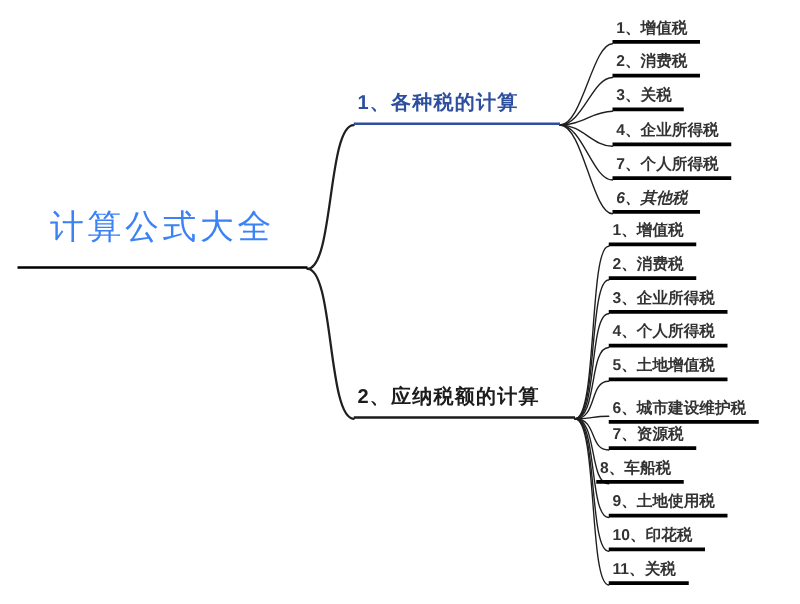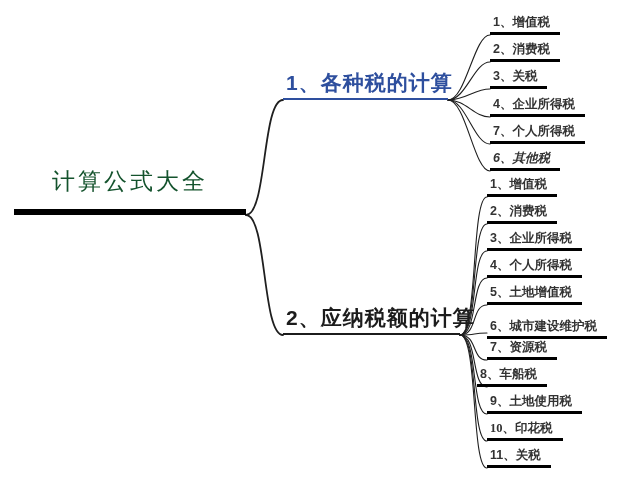--- a/index.html
+++ b/index.html
@@ -10,30 +10,30 @@
     overflow:hidden;
     font-family:"Liberation Sans","DejaVu Sans",sans-serif;
   }
   #connector-layer{
     position:absolute;left:0;top:0;width:640px;height:483px;
     pointer-events:none;
   }
   .node{position:absolute;box-sizing:border-box;white-space:nowrap;cursor:default;}
   .root-node{
     left:14px;top:166px;width:232px;height:49px;
-    border-bottom:6px solid #000000;
+    border-bottom:2px solid #000000;
     text-align:center;
-    font-size:23px;letter-spacing:3px;
-    color:#14532d;
+    font-size:27px;letter-spacing:3px;
+    color:#3b82f6;
     line-height:30px;
   }
   .branch-node{
     height:28px;
     border-bottom-width:2px;border-bottom-style:solid;
-    font-size:21px;font-weight:bold;letter-spacing:1px;
+    font-size:16px;font-weight:bold;letter-spacing:1px;
     line-height:22px;
     padding:0 0 4px 3px;
   }
   .leaf-node{
     height:22px;
     border-bottom:3px solid #000000;
     font-size:12.5px;font-weight:bold;
     color:#333333;
     line-height:19px;
     padding:0 10px 2px 3px;
@@ -85,17 +85,17 @@
       <div class="node branch-node" style="left: 283px; top: 307px; width: 177px; border-bottom-color: rgb(28, 28, 28); color: rgb(28, 28, 28);"><span>2、应纳税额的计算</span></div>
       <div class="node leaf-node" style="left: 487px; top: 175px;"><span>1、增值税</span></div>
       <div class="node leaf-node" style="left: 487px; top: 202px;"><span>2、消费税</span></div>
       <div class="node leaf-node" style="left: 487px; top: 229px;"><span>3、企业所得税</span></div>
       <div class="node leaf-node" style="left: 487px; top: 256px;"><span>4、个人所得税</span></div>
       <div class="node leaf-node" style="left: 487px; top: 283px;"><span>5、土地增值税</span></div>
       <div class="node leaf-node" style="left: 487px; top: 317px;"><span>6、城市建设维护税</span></div>
       <div class="node leaf-node" style="left: 487px; top: 338px;"><span>7、资源税</span></div>
       <div class="node leaf-node" style="left: 477px; top: 365px;"><span>8、车船税</span></div>
       <div class="node leaf-node" style="left: 487px; top: 392px;"><span>9、土地使用税</span></div>
-      <div class="node leaf-node" style="left: 487px; top: 419px; font-family: Liberation Serif, serif;"><span>10、印花税</span></div>
+      <div class="node leaf-node" style="left: 487px; top: 419px;"><span>10、印花税</span></div>
       <div class="node leaf-node" style="left: 487px; top: 446px;"><span>11、关税</span></div>
     </div>
 
 </div>
 
 </body></html>

